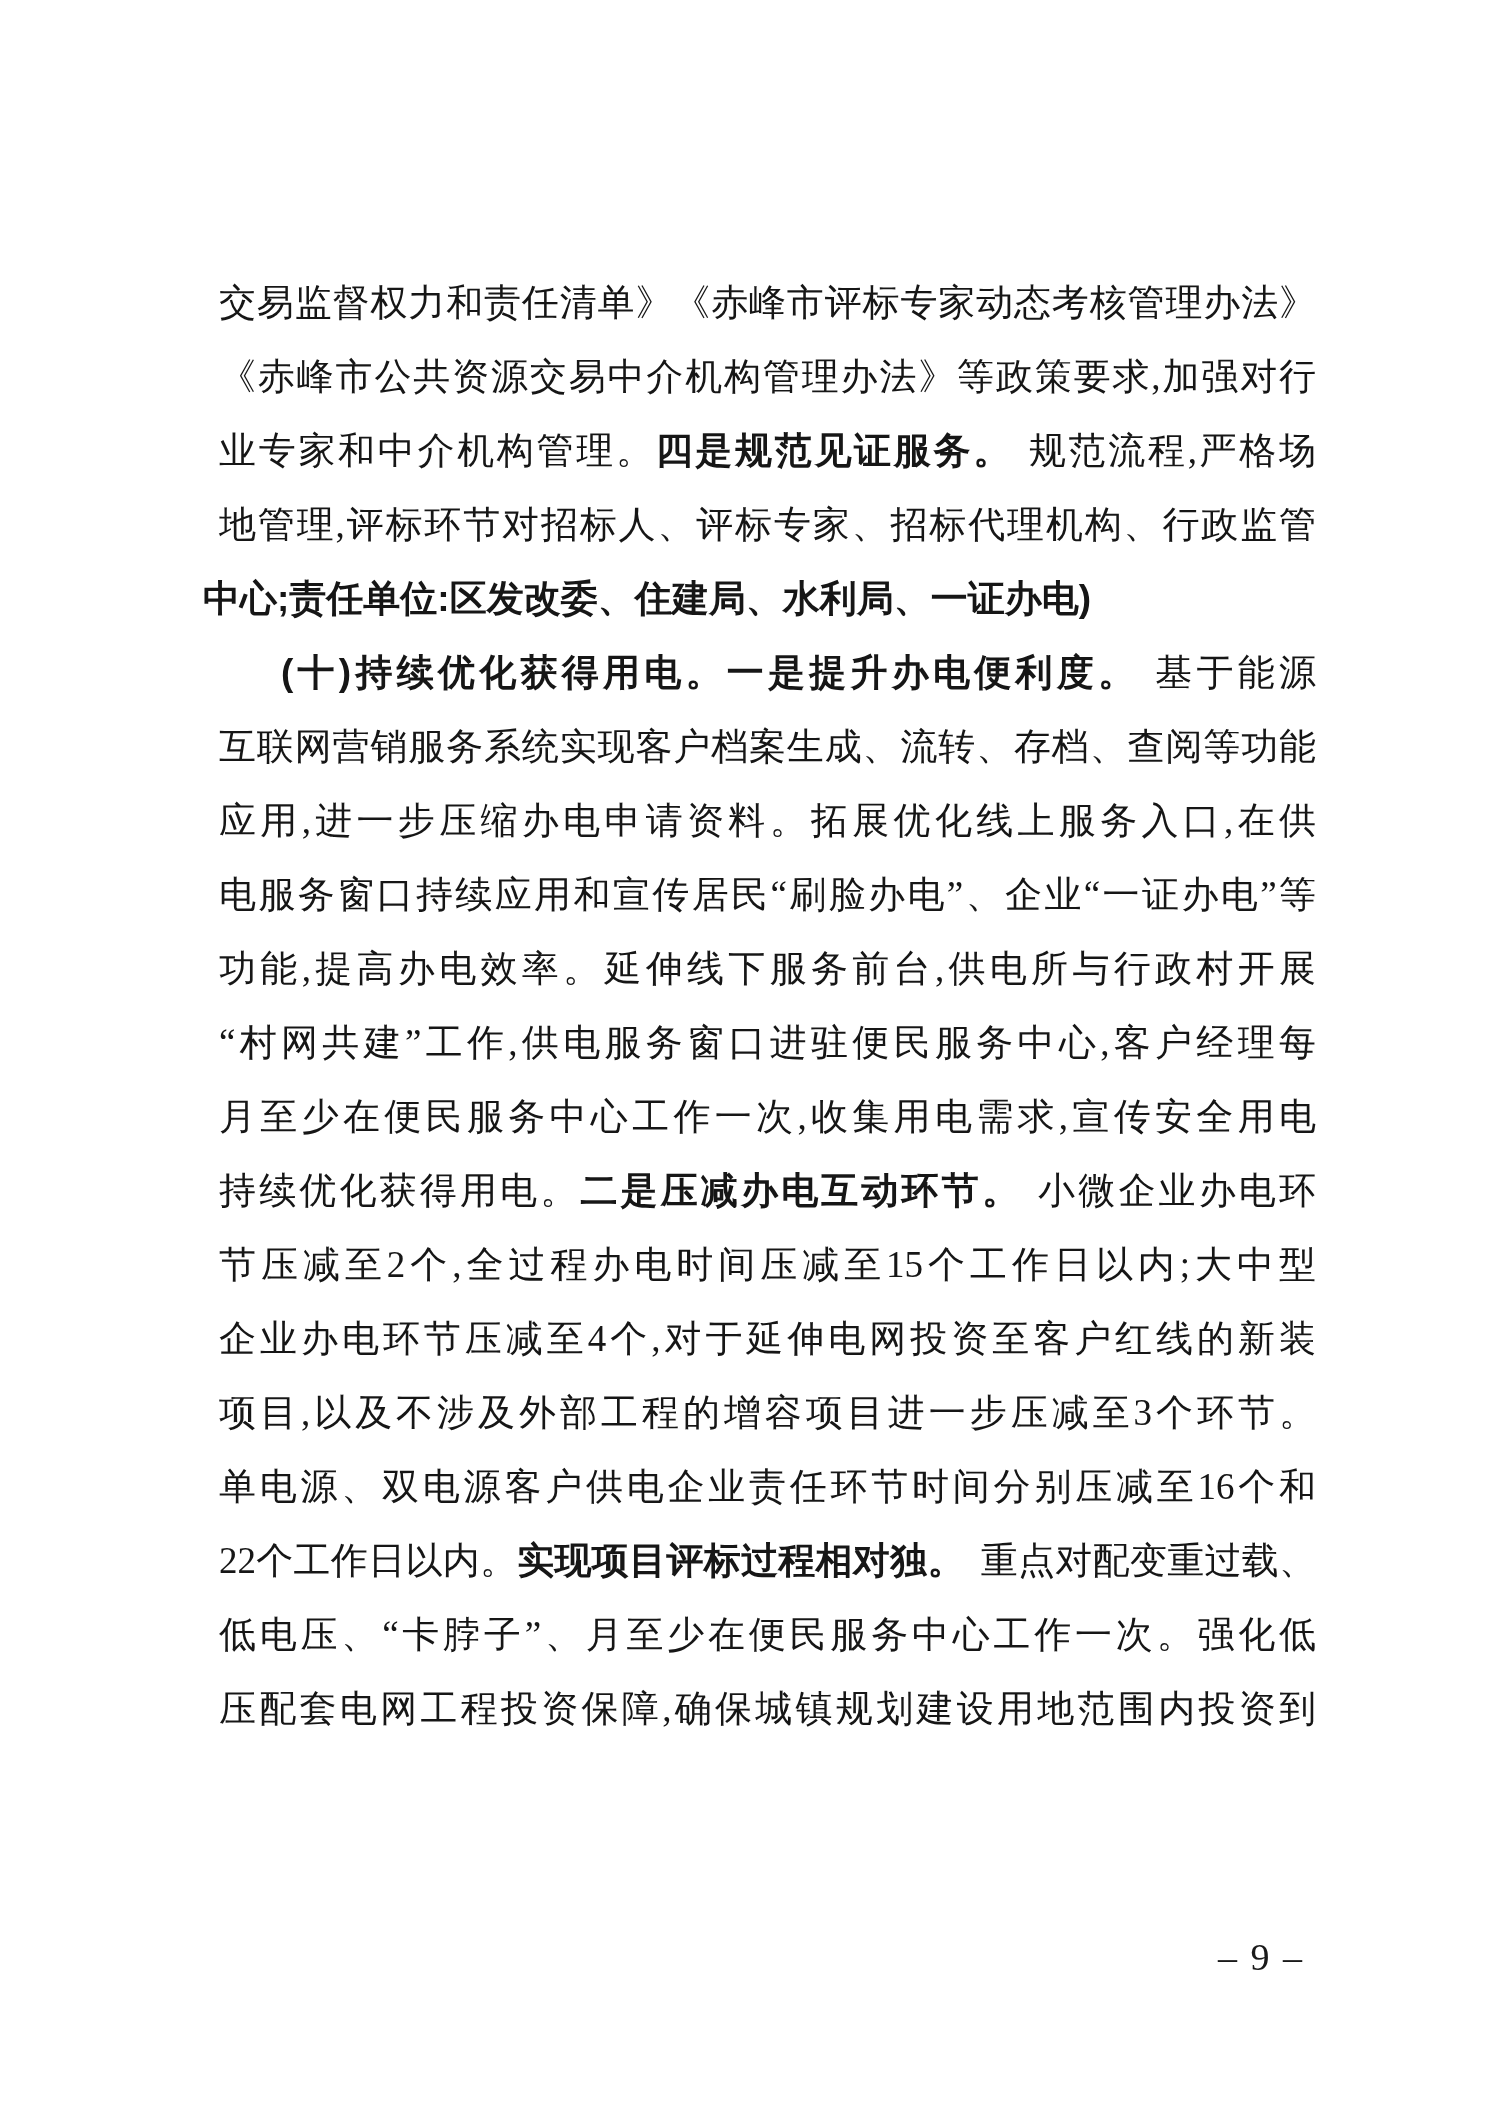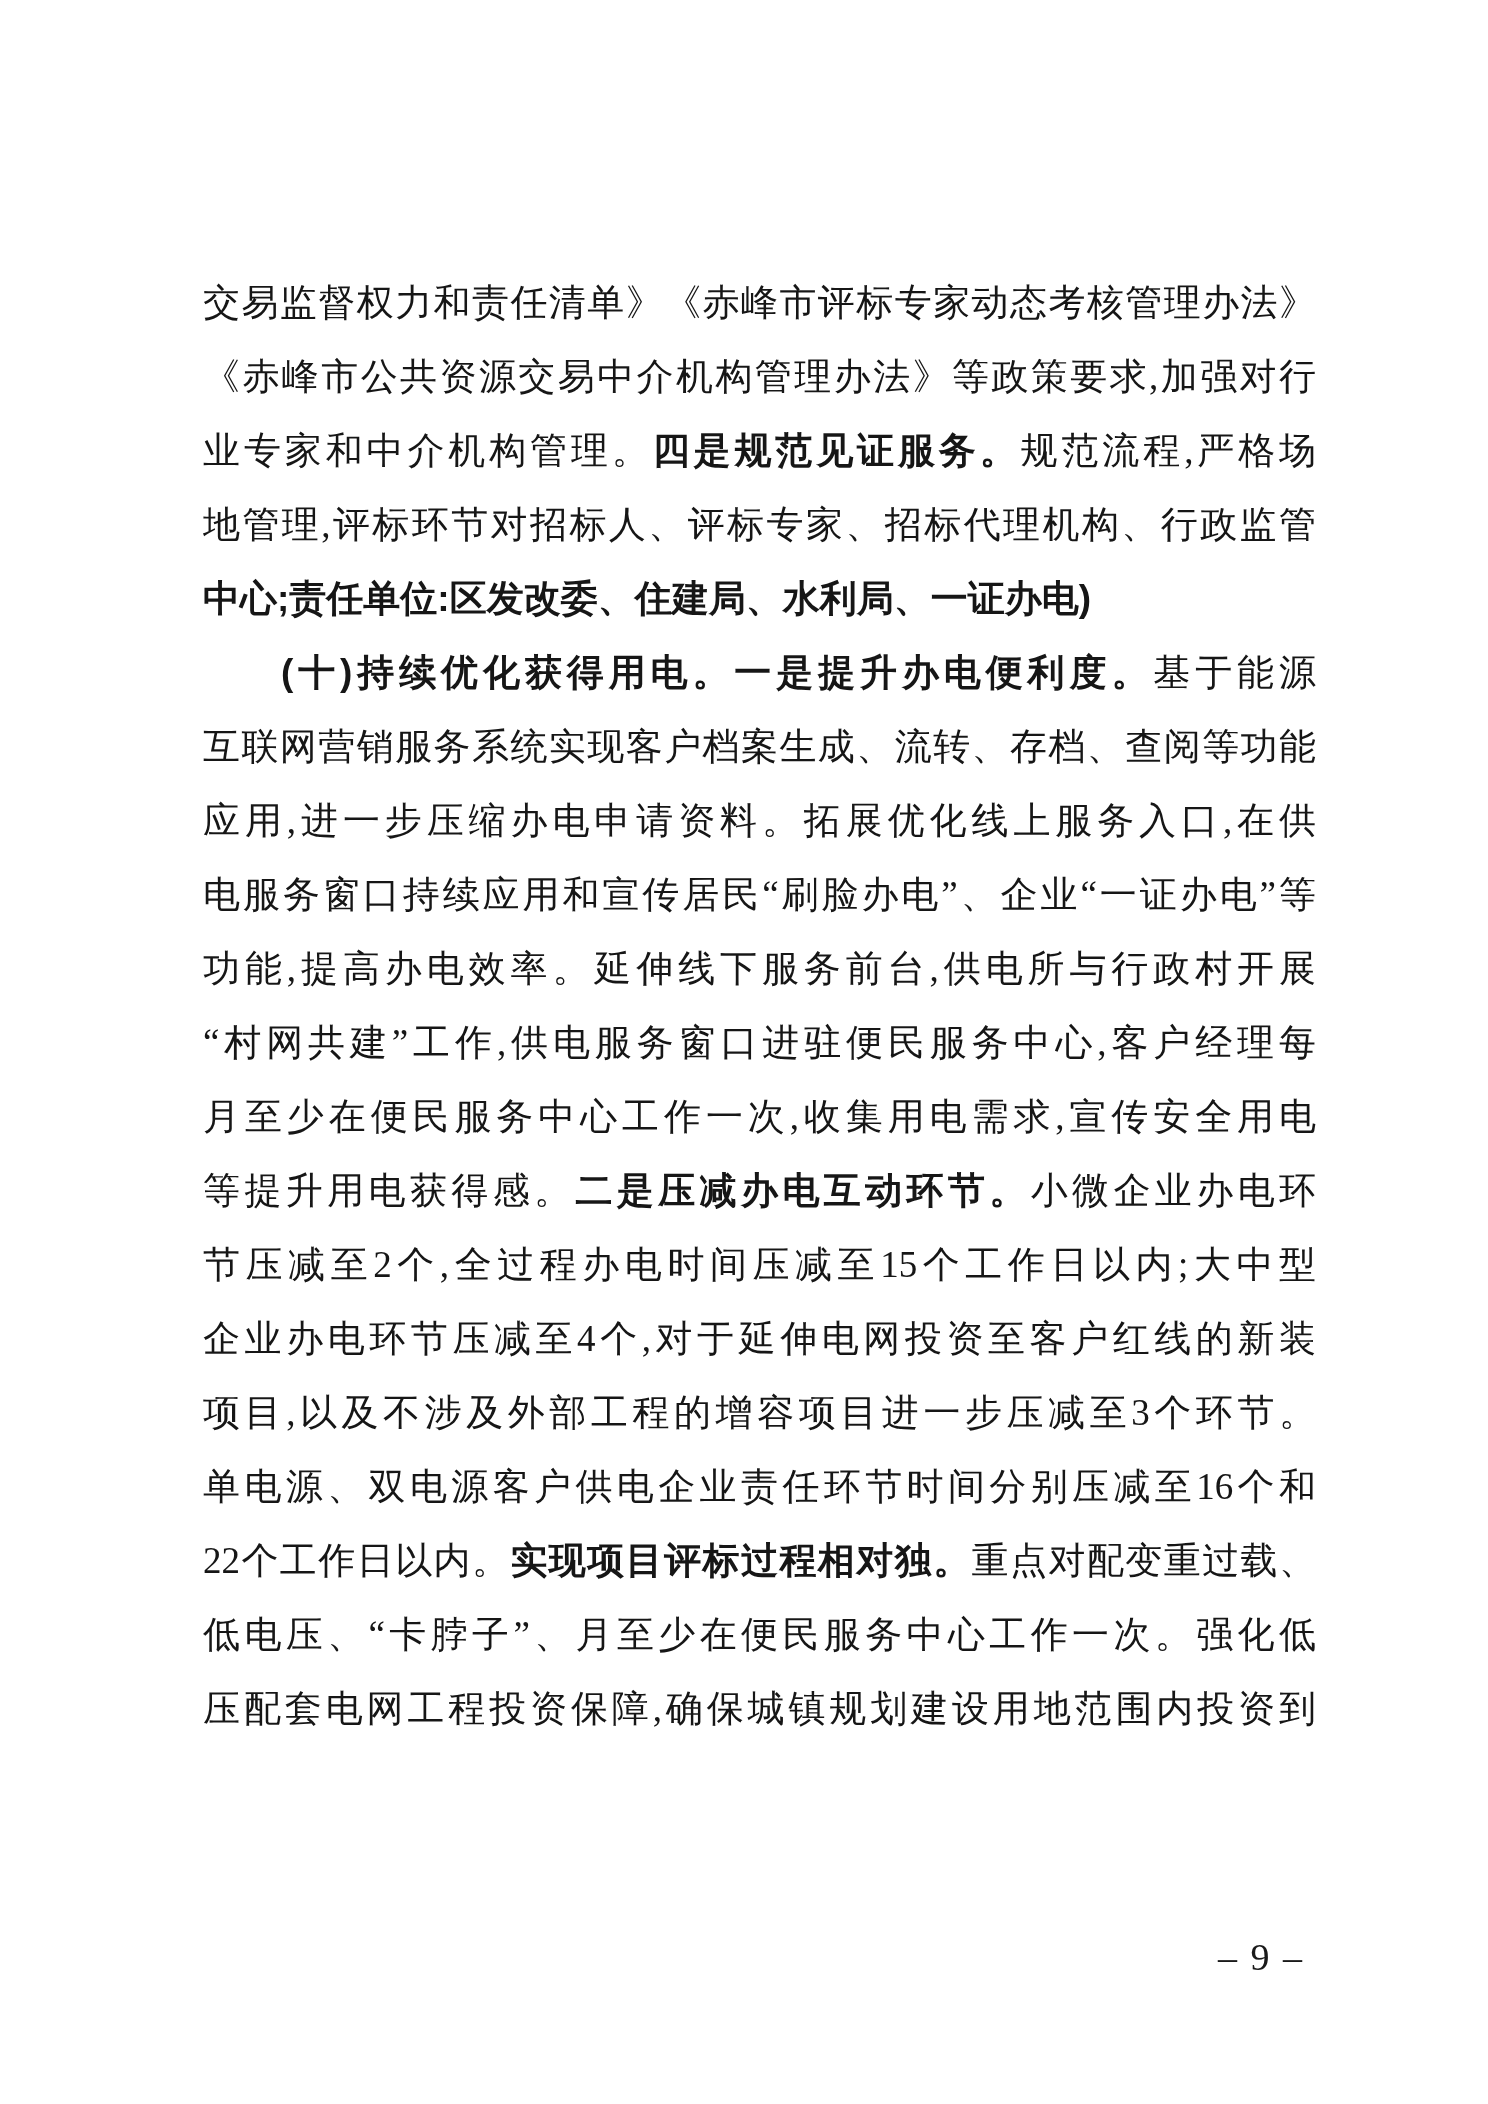--- a/index.html
+++ b/index.html
@@ -34,20 +34,21 @@
   .line.no-fill {
     text-align: left;
     text-align-last: left;
   }
   .line.indent {
     text-indent: 78px;
   }
   .song {
     font-family: "Liberation Serif", serif;
     font-weight: normal;
+    margin-left: 16px;
   }
   .heiti {
     font-family: "Liberation Sans", sans-serif;
     font-weight: bold;
   }
   .page-number {
     position: absolute;
     left: 1196px;
     top: 1934px;
     width: 130px;
@@ -70,21 +71,21 @@
       <div class="line"><span class="song">业专家和中介机构管理。</span><span class="heiti">四是规范见证服务。</span><span class="song">规范流程,严格场</span></div>
       <div class="line"><span class="song">地管理,评标环节对招标人、评标专家、招标代理机构、行政监管</span></div>
       <div class="line no-fill"><span class="heiti">中心;责任单位:区发改委、住建局、水利局、一证办电)</span></div>
       <div class="line indent"><span class="heiti">(十)持续优化获得用电。一是提升办电便利度。</span><span class="song">基于能源</span></div>
       <div class="line"><span class="song">互联网营销服务系统实现客户档案生成、流转、存档、查阅等功能</span></div>
       <div class="line"><span class="song">应用,进一步压缩办电申请资料。拓展优化线上服务入口,在供</span></div>
       <div class="line"><span class="song">电服务窗口持续应用和宣传居民“刷脸办电”、企业“一证办电”等</span></div>
       <div class="line"><span class="song">功能,提高办电效率。延伸线下服务前台,供电所与行政村开展</span></div>
       <div class="line"><span class="song">“村网共建”工作,供电服务窗口进驻便民服务中心,客户经理每</span></div>
       <div class="line"><span class="song">月至少在便民服务中心工作一次,收集用电需求,宣传安全用电</span></div>
-      <div class="line"><span class="song">等提升用电获得感。</span><span class="heiti">二是压减办电互动环节。</span><span class="song">小微企业办电环</span></div>
+      <div class="line"><span class="song">持续优化获得用电。</span><span class="heiti">二是压减办电互动环节。</span><span class="song">小微企业办电环</span></div>
       <div class="line"><span class="song">节压减至2个,全过程办电时间压减至15个工作日以内;大中型</span></div>
       <div class="line"><span class="song">企业办电环节压减至4个,对于延伸电网投资至客户红线的新装</span></div>
       <div class="line"><span class="song">项目,以及不涉及外部工程的增容项目进一步压减至3个环节。</span></div>
       <div class="line"><span class="song">单电源、双电源客户供电企业责任环节时间分别压减至16个和</span></div>
       <div class="line"><span class="song">22个工作日以内。</span><span class="heiti">实现项目评标过程相对独。</span><span class="song">重点对配变重过载、</span></div>
       <div class="line"><span class="song">低电压、“卡脖子”、月至少在便民服务中心工作一次。强化低</span></div>
       <div class="line"><span class="song">压配套电网工程投资保障,确保城镇规划建设用地范围内投资到</span></div>
     </div>
   <div class="page-number">– 9 –</div>
 </div>

